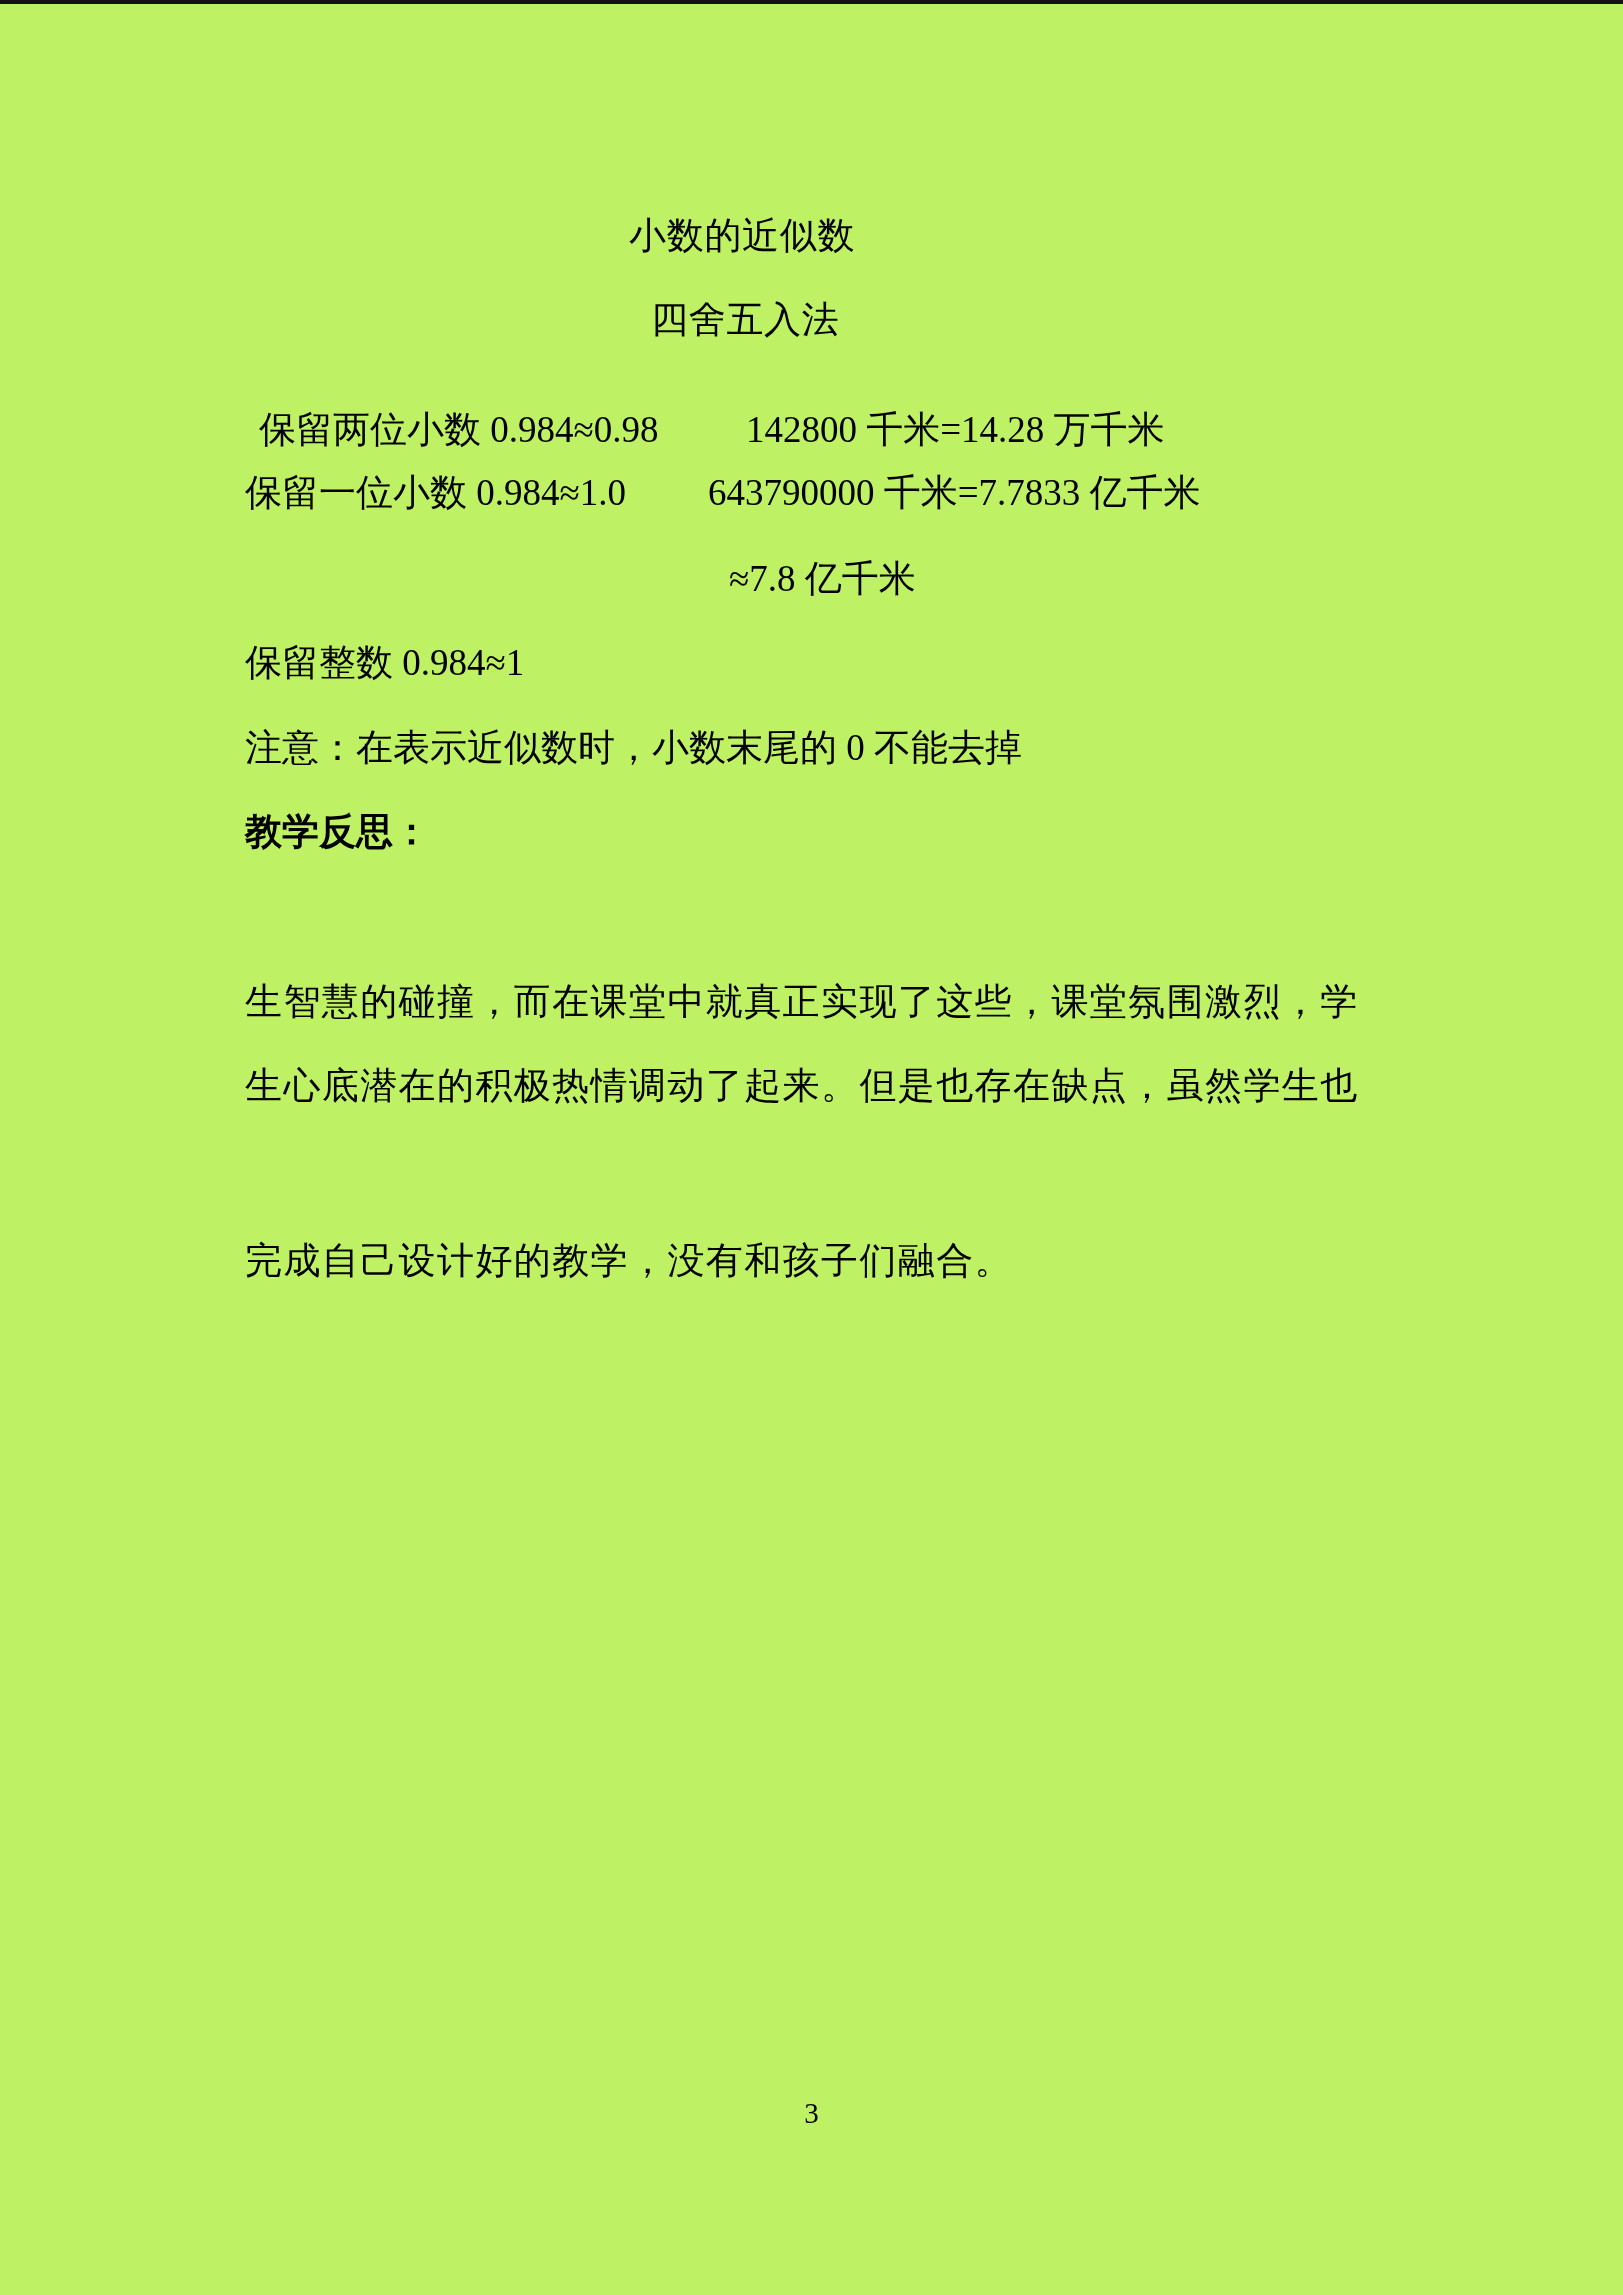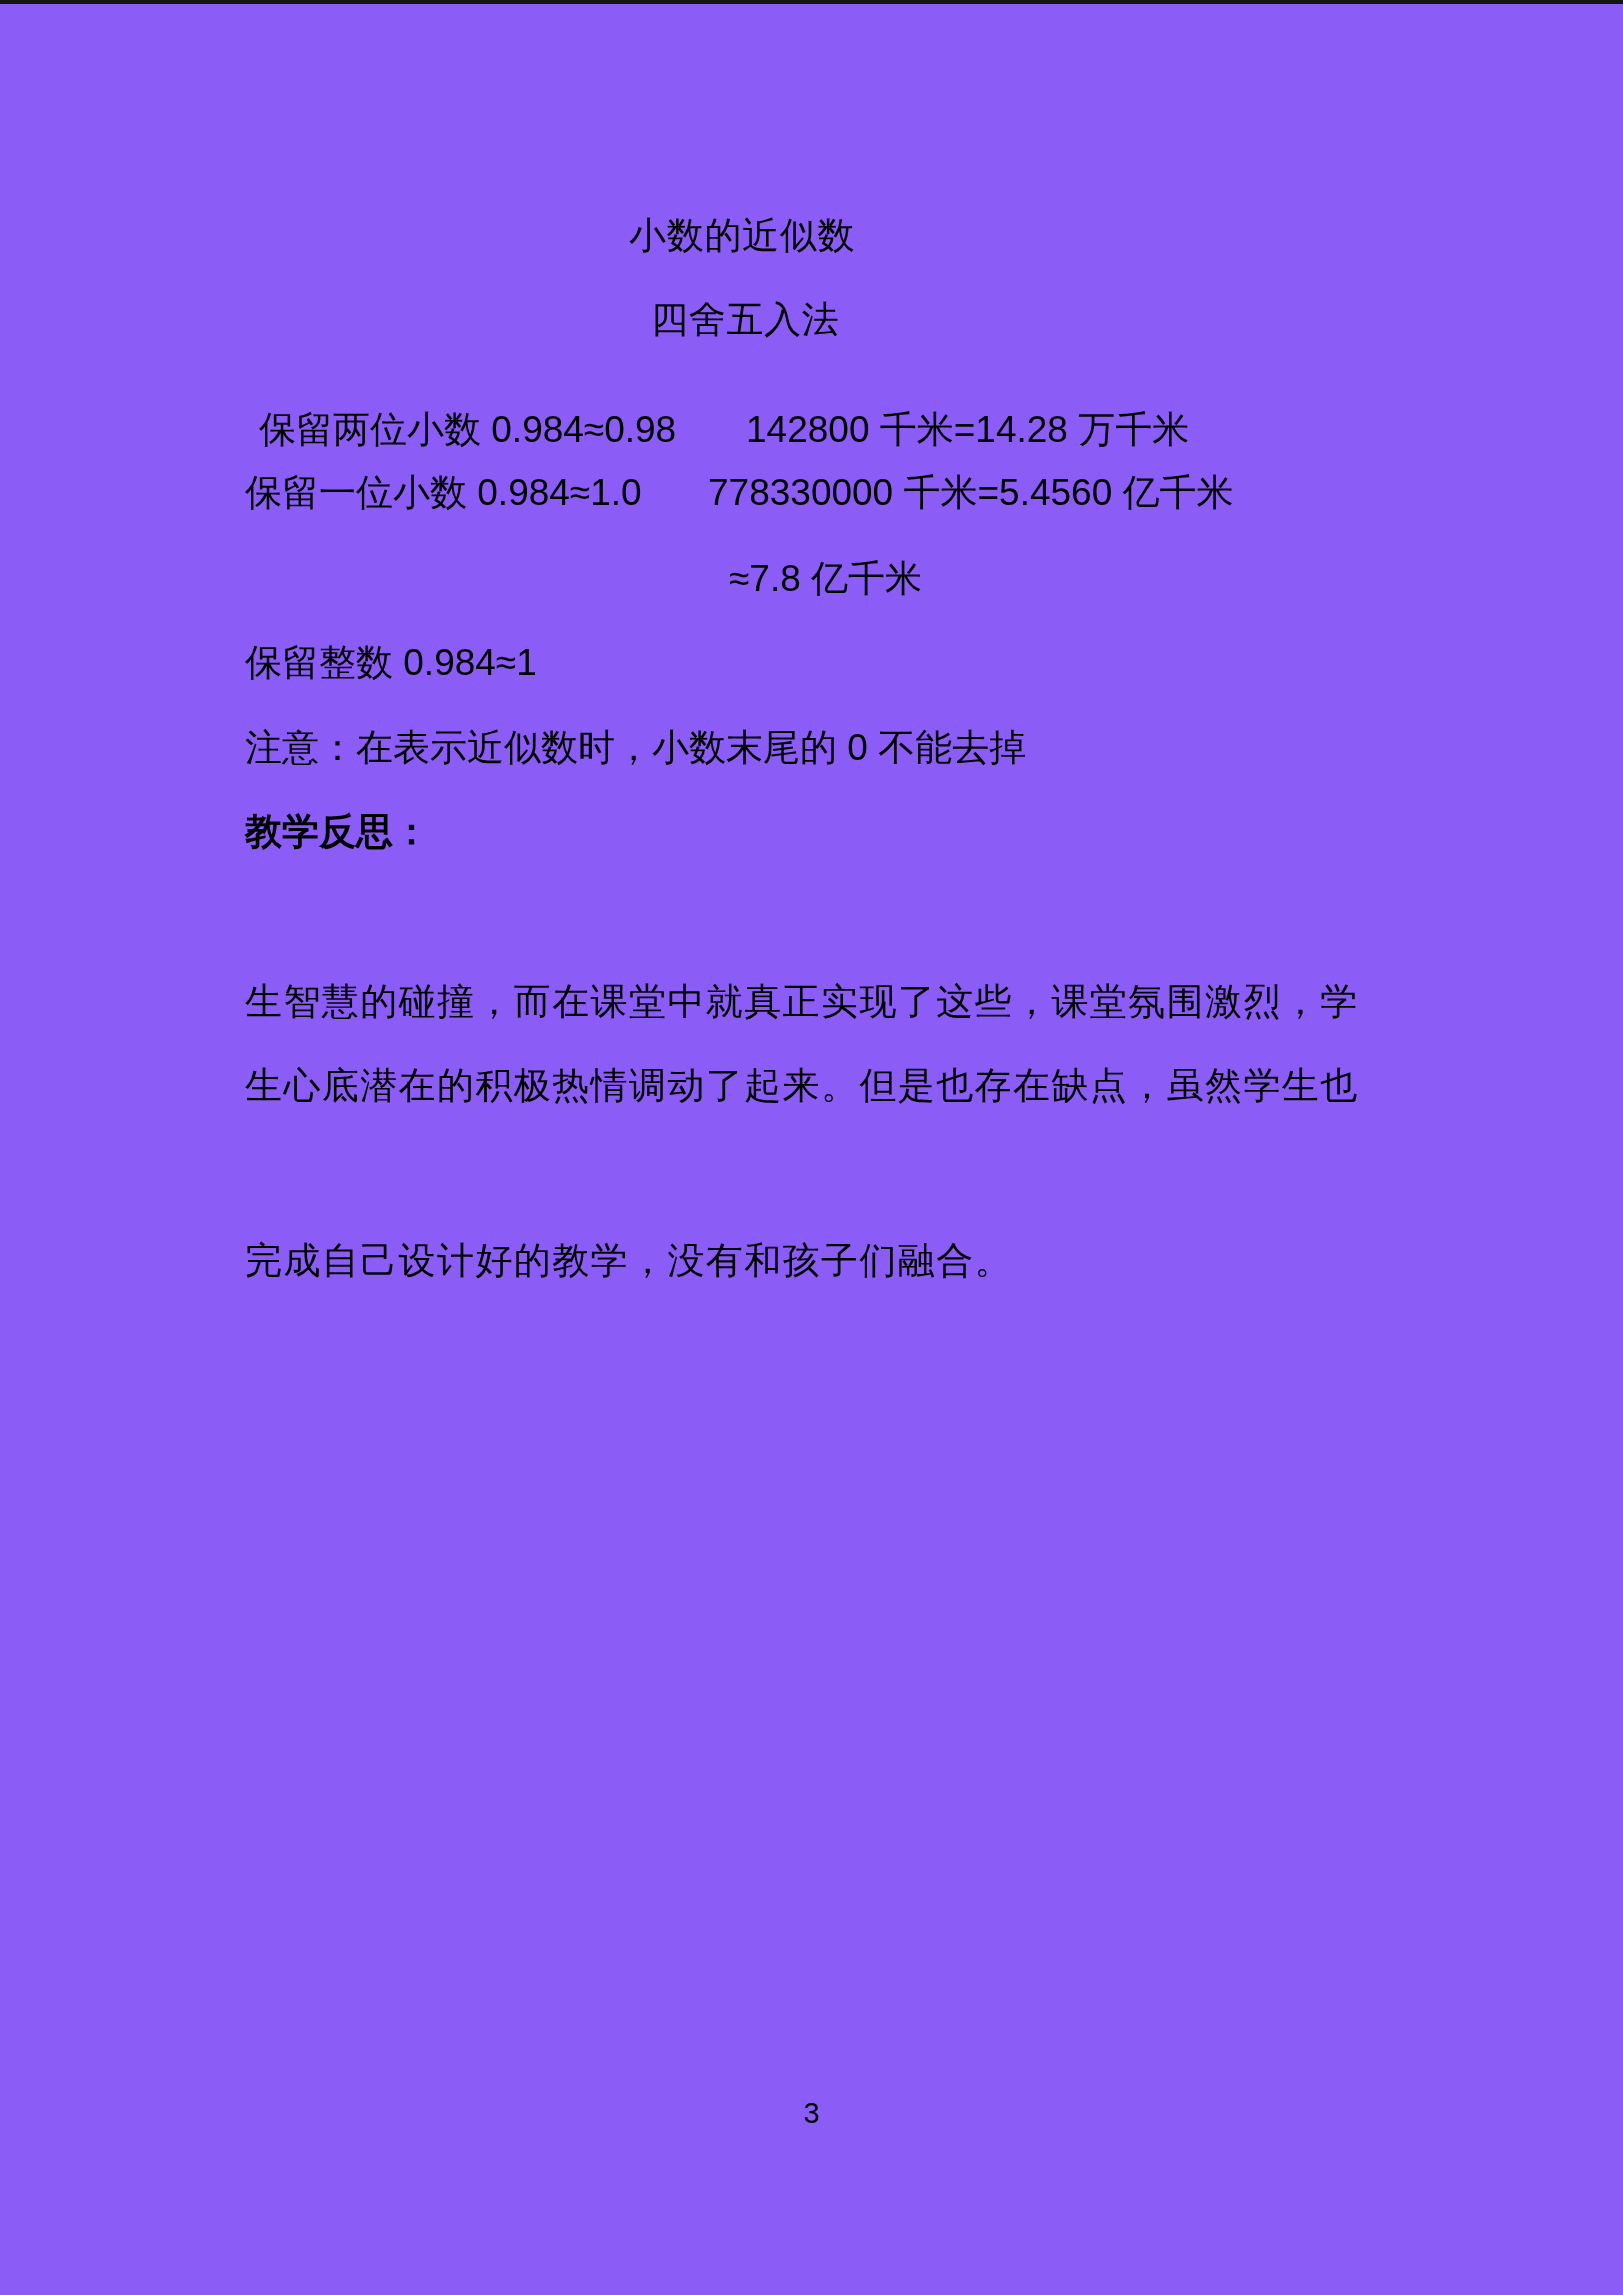--- a/index.html
+++ b/index.html
@@ -4,23 +4,23 @@
 <style>
   html, body {
     margin: 0;
     padding: 0;
     background: #ffffff;
   }
   .page {
     position: relative;
     width: 1623px;
     height: 2295px;
-    background: #8b5cf6;
+    background: #bef264;
     overflow: hidden;
-    font-family: Liberation Sans, sans-serif;
+    font-family: Liberation Serif, serif;
     color: #000000;
   }
   .top-bar {
     position: absolute;
     top: 0;
     left: 0;
     width: 1623px;
     height: 4.1px;
     background: #141414;
   }
@@ -86,21 +86,21 @@
 
   <div class="line subheading">四舍五入法</div>
 
   <div class="line row1">
     <span>保留两位小数 0.984≈0.98</span>
     <span class="row-part2">142800 千米=14.28 万千米</span>
   </div>
 
   <div class="line row2">
     <span>保留一位小数 0.984≈1.0</span>
-    <span class="row-part2">778330000 千米=5.4560 亿千米</span>
+    <span class="row-part2">643790000 千米=7.7833 亿千米</span>
   </div>
 
   <div class="line row3">≈7.8 亿千米</div>
 
   <div class="line row4">保留整数 0.984≈1</div>
 
   <div class="line note">注意：在表示近似数时，小数末尾的 0 不能去掉</div>
 
   <div class="line reflection-heading">教学反思：</div>
 

